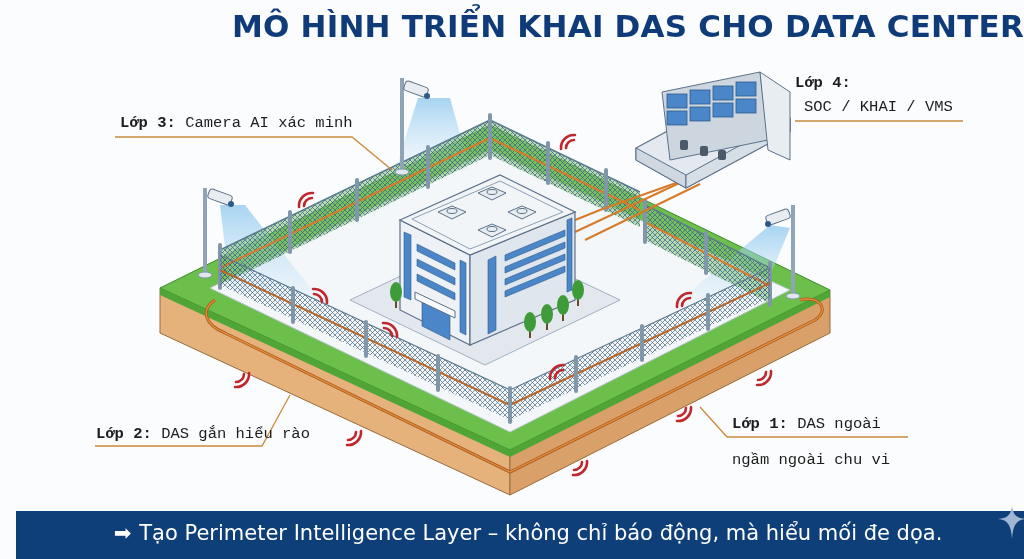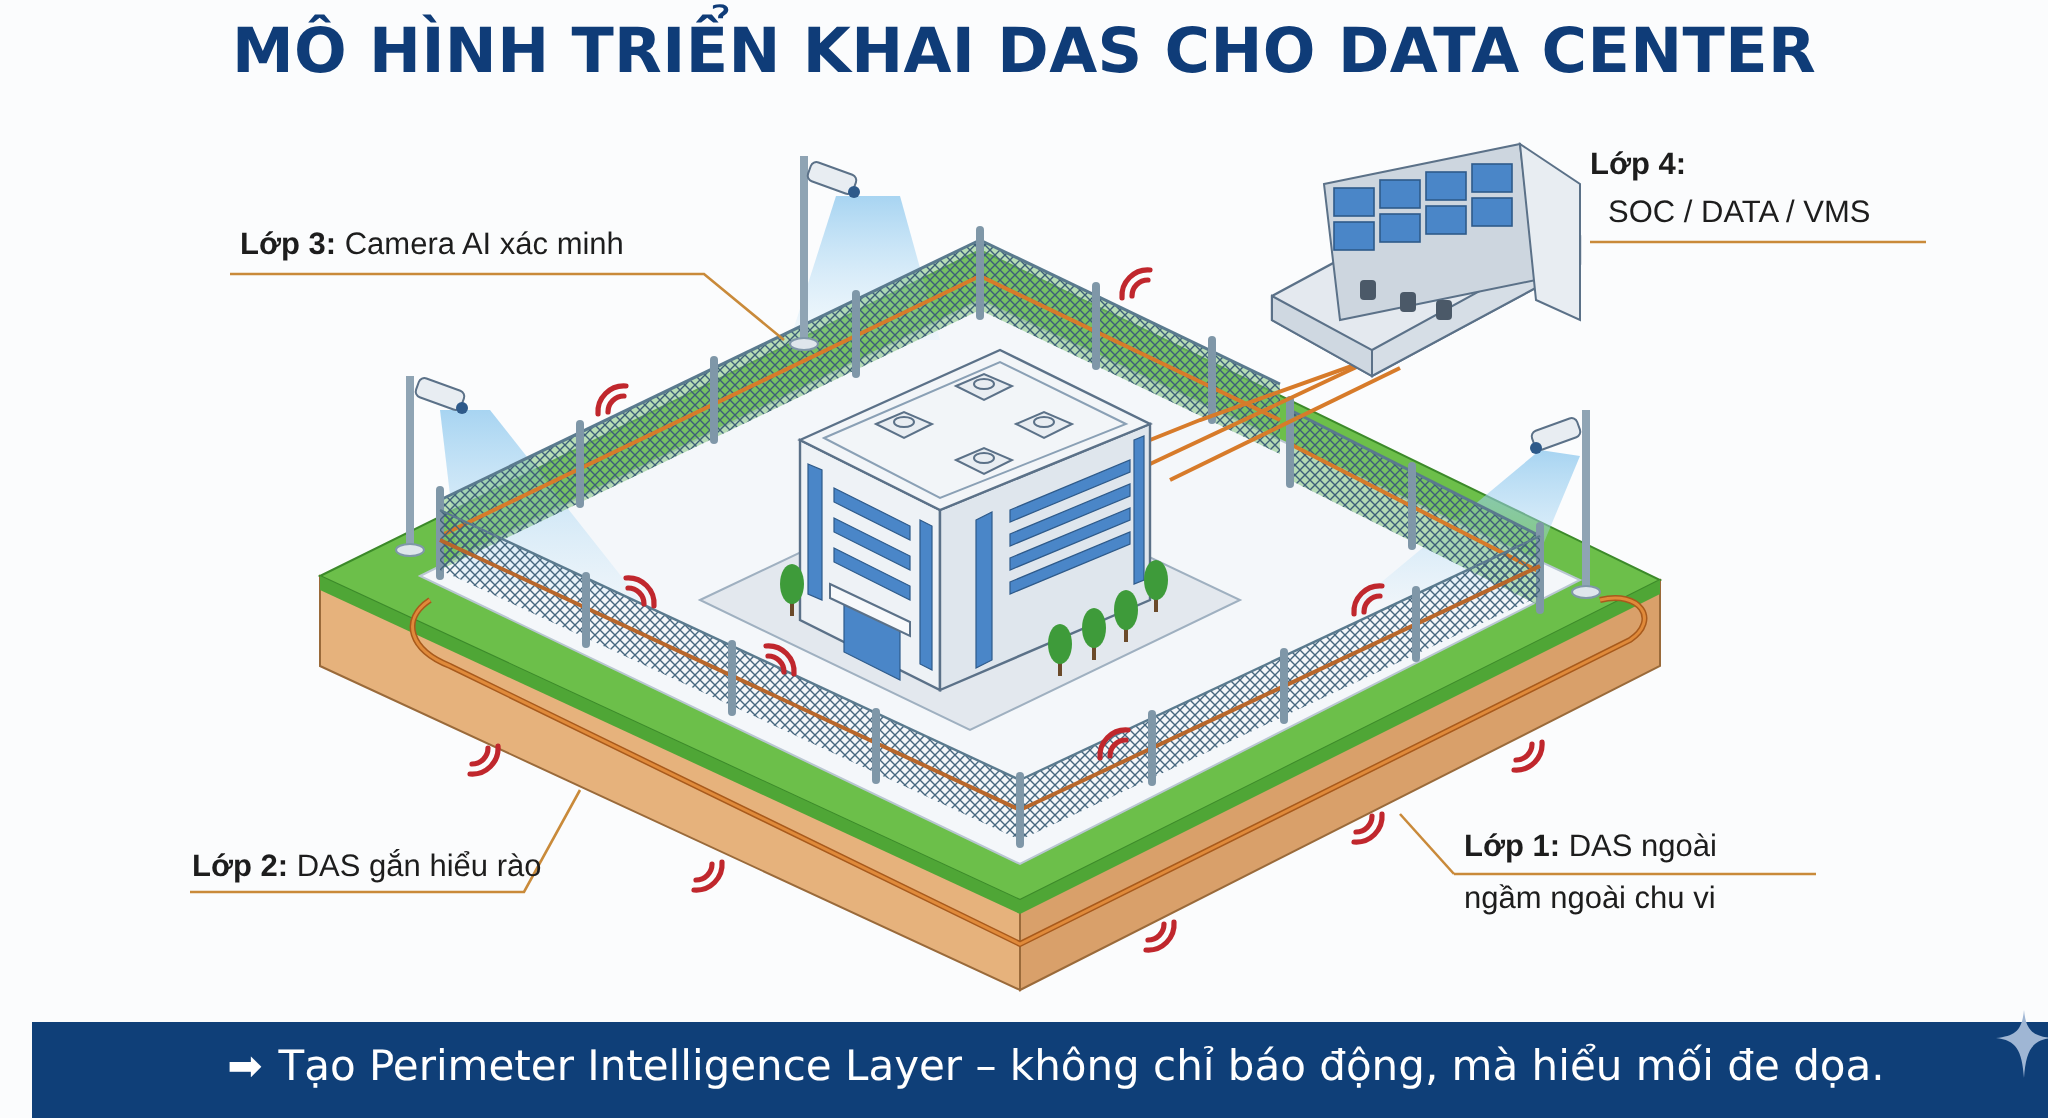--- a/index.html
+++ b/index.html
@@ -1,19 +1,19 @@
 <!DOCTYPE html>
 <html><head>
 <meta charset="utf-8">
 <style>
   html,body{margin:0;padding:0;}
   body{width:1024px;height:559px;position:relative;overflow:hidden;background:#fbfcfd;font-family:"Liberation Sans",sans-serif;}
-  .title{position:absolute;left:0;top:8px;width:1024px;text-align:center;font-family:"DejaVu Sans",sans-serif;font-weight:bold;font-size:31px;color:#0f3c78;letter-spacing:0.2px;}
+  .title{position:absolute;left:0;top:8px;width:1024px;text-align:right;font-family:"DejaVu Sans",sans-serif;font-weight:bold;font-size:31px;color:#0f3c78;letter-spacing:0.2px;}
   .scene{position:absolute;left:0;top:0;width:1024px;height:512px;}
-  .label{position:absolute;font-family:Liberation Sans, sans-serif;font-size:15.5px;color:#1d1d1d;white-space:nowrap;}
+  .label{position:absolute;font-family:Liberation Mono, monospace;font-size:15.5px;color:#1d1d1d;white-space:nowrap;}
   .label b{font-weight:bold;}
   .footer{position:absolute;left:16px;top:511px;width:1024px;height:48px;background:#0f3f78;color:#fff;}
   .footer-text{position:absolute;left:0;top:10px;width:1024px;text-align:center;font-family:"DejaVu Sans",sans-serif;font-size:21px;color:#ffffff;}
   .footer-arrow{margin-right:8px;}
   .sparkle{position:absolute;right:14px;top:-6px;width:28px;height:34px;}
 </style>
 </head>
 <body>
 
 <div class="title">MÔ HÌNH TRIỂN KHAI DAS CHO DATA CENTER</div>
@@ -273,33 +273,33 @@
 
 <div class="label" style="left:120px;top:114px;">
   <b>Lớp 3:</b>
   <span>Camera AI xác minh</span>
 </div>
 
 <div class="label" style="left:795px;top:74px;">
   <b>Lớp 4:</b>
 </div>
 <div class="label" style="left:804px;top:98px;">
-  <span>SOC / DATA / VMS</span>
+  <span>SOC / KHAI / VMS</span>
 </div>
 
 <div class="label" style="left:96px;top:425px;">
   <b>Lớp 2:</b>
   <span>DAS gắn hiểu rào</span>
 </div>
 
 <div class="label" style="left:732px;top:415px;">
   <b>Lớp 1:</b>
   <span>DAS ngoài</span>
 </div>
-<div class="label" style="left:732px;top:441px;">
+<div class="label" style="left:732px;top:451px;">
   <span>ngầm ngoài chu vi</span>
 </div>
 
 <div class="footer">
   <div class="footer-text">
     <span class="footer-arrow">➡</span><span>Tạo Perimeter Intelligence Layer – không chỉ báo động, mà hiểu mối đe dọa.</span>
   </div>
   <svg class="sparkle" viewBox="0 0 28 34">
     <path d="M14 0 C15 10 18 13 28 14 C18 15 15 20 14 34 C13 20 10 15 0 14 C10 13 13 10 14 0 Z" fill="#9fb6d4"></path>
   </svg>

